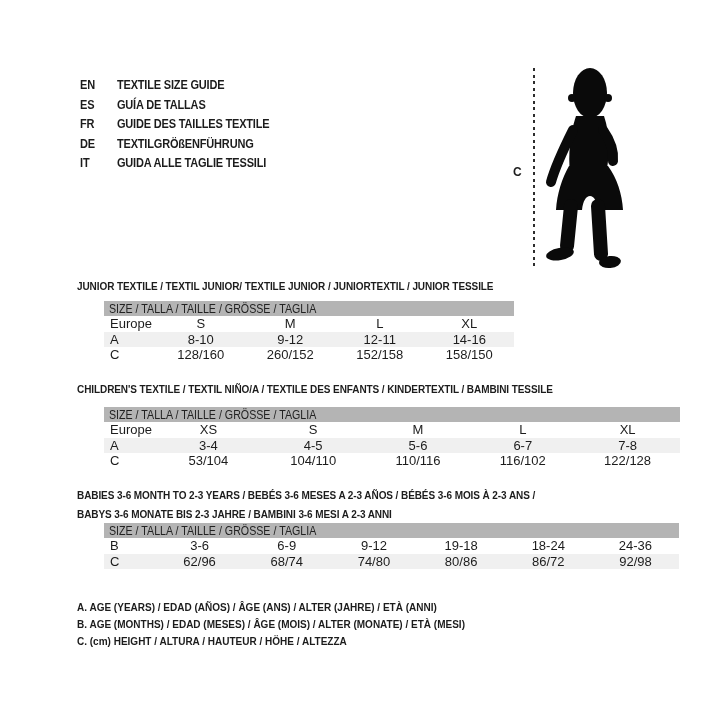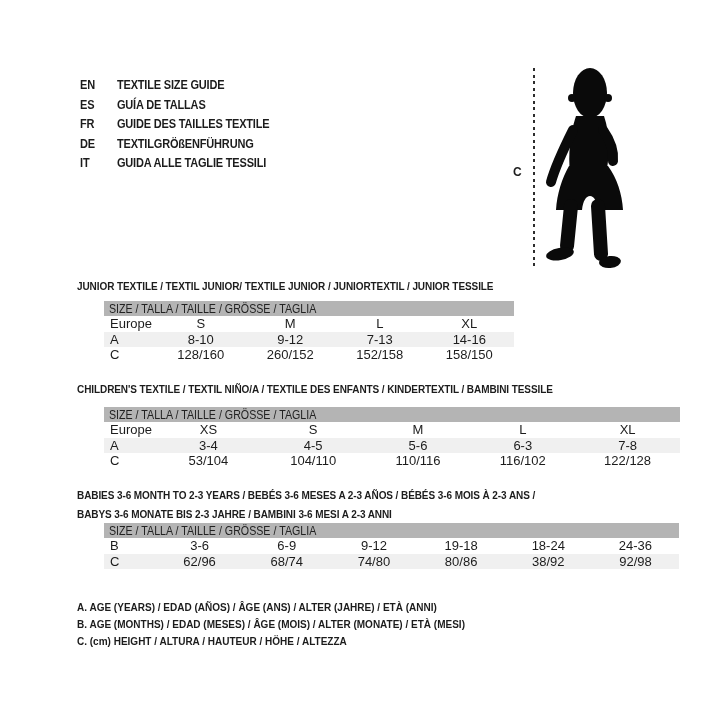--- a/index.html
+++ b/index.html
@@ -97,21 +97,21 @@
     <div class="tlabel">Europe</div>
     <div class="tcell">S</div>
     <div class="tcell">M</div>
     <div class="tcell">L</div>
     <div class="tcell">XL</div>
   </div>
   <div class="trow shaded">
     <div class="tlabel">A</div>
     <div class="tcell">8-10</div>
     <div class="tcell">9-12</div>
-    <div class="tcell">7-13</div>
+    <div class="tcell">12-11</div>
     <div class="tcell">14-16</div>
   </div>
   <div class="trow">
     <div class="tlabel">C</div>
     <div class="tcell">128/160</div>
     <div class="tcell">260/152</div>
     <div class="tcell">152/158</div>
     <div class="tcell">158/150</div>
   </div>
 </div>
@@ -127,21 +127,21 @@
     <div class="tcell">S</div>
     <div class="tcell">M</div>
     <div class="tcell">L</div>
     <div class="tcell">XL</div>
   </div>
   <div class="trow shaded">
     <div class="tlabel">A</div>
     <div class="tcell">3-4</div>
     <div class="tcell">4-5</div>
     <div class="tcell">5-6</div>
-    <div class="tcell">6-3</div>
+    <div class="tcell">6-7</div>
     <div class="tcell">7-8</div>
   </div>
   <div class="trow">
     <div class="tlabel">C</div>
     <div class="tcell">53/104</div>
     <div class="tcell">104/110</div>
     <div class="tcell">110/116</div>
     <div class="tcell">116/102</div>
     <div class="tcell">122/128</div>
   </div>
@@ -163,21 +163,21 @@
     <div class="tcell">19-18</div>
     <div class="tcell">18-24</div>
     <div class="tcell">24-36</div>
   </div>
   <div class="trow shaded">
     <div class="tlabel">C</div>
     <div class="tcell">62/96</div>
     <div class="tcell">68/74</div>
     <div class="tcell">74/80</div>
     <div class="tcell">80/86</div>
-    <div class="tcell">38/92</div>
+    <div class="tcell">86/72</div>
     <div class="tcell">92/98</div>
   </div>
 </div>
 
 <div class="abs notes">
   <div class="note-line">A. AGE (YEARS) / EDAD (AÑOS) / ÂGE (ANS) / ALTER (JAHRE) / ETÀ (ANNI)</div>
   <div class="note-line">B. AGE (MONTHS) / EDAD (MESES) / ÂGE (MOIS) / ALTER (MONATE) / ETÀ (MESI)</div>
   <div class="note-line">C. (cm) HEIGHT / ALTURA / HAUTEUR / HÖHE / ALTEZZA</div>
 </div>
 

